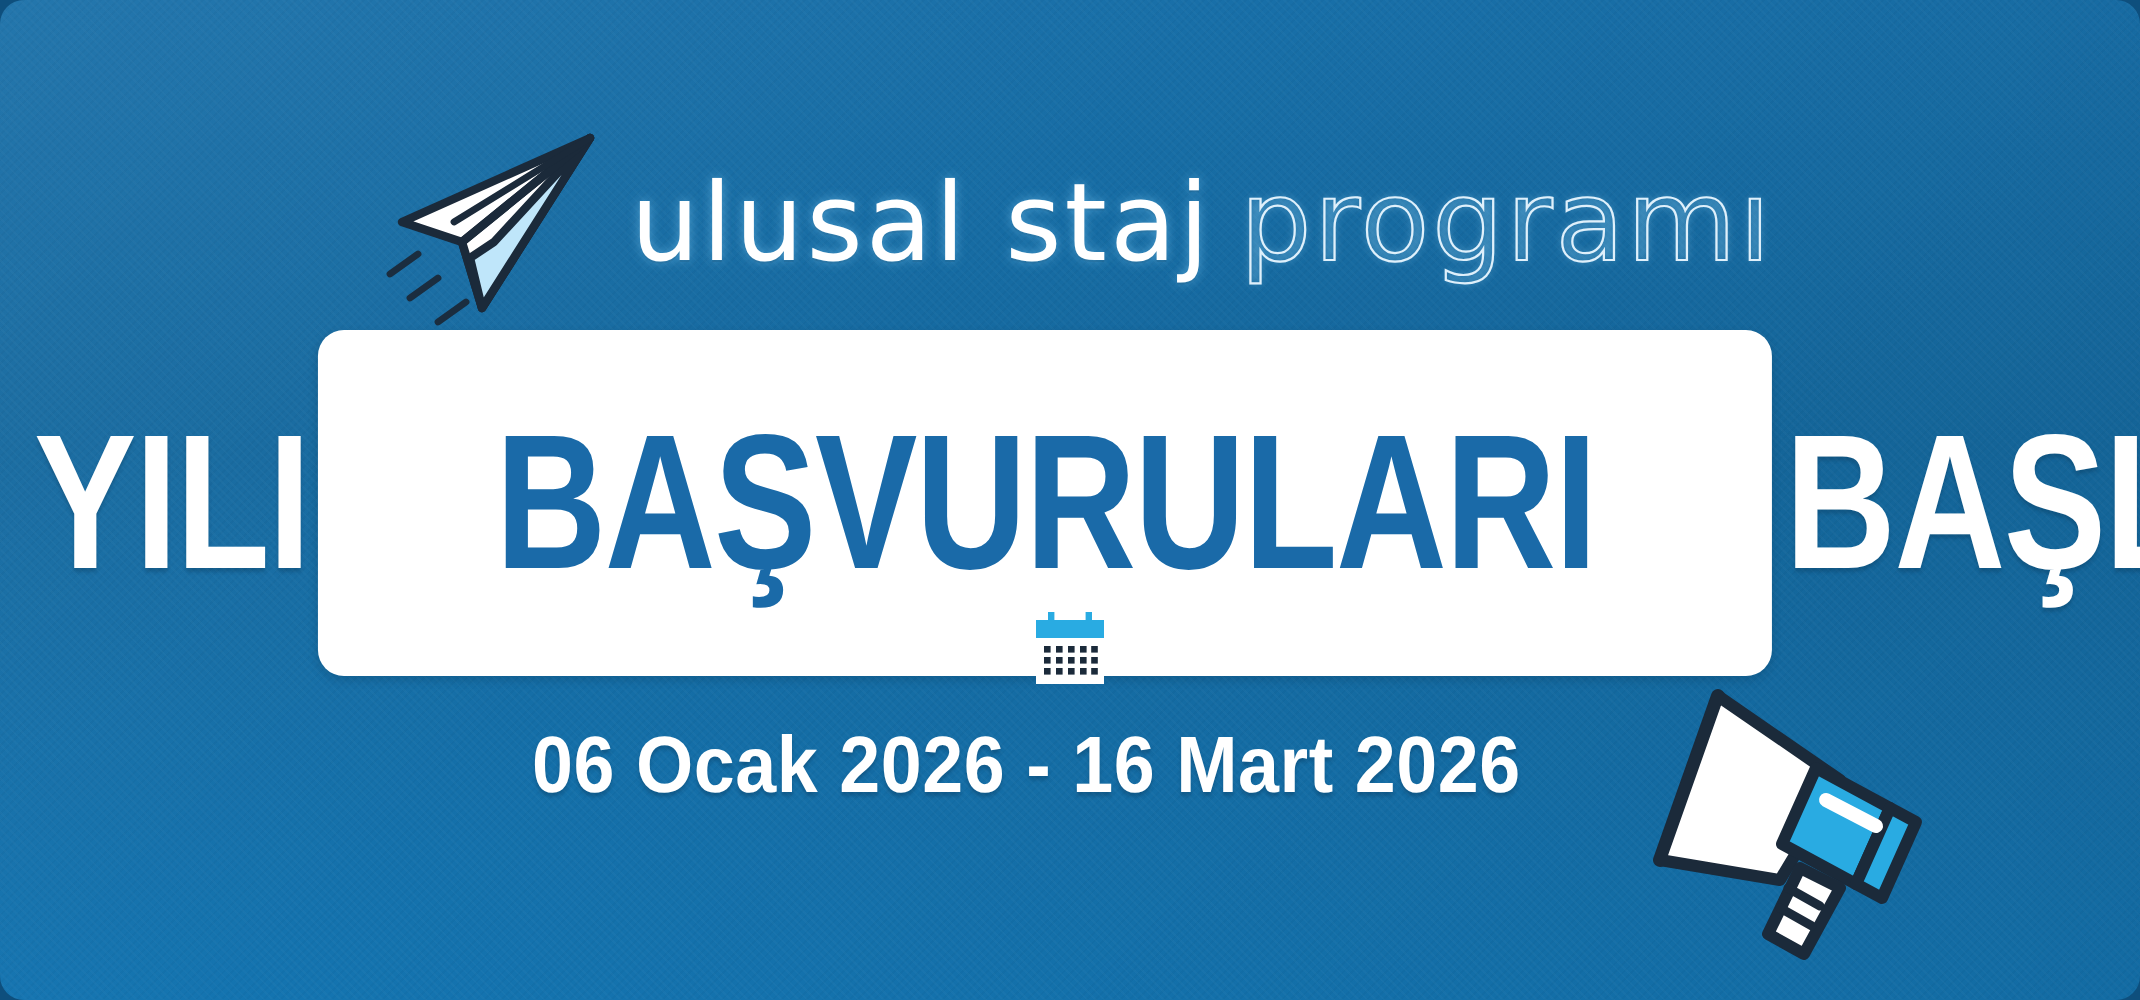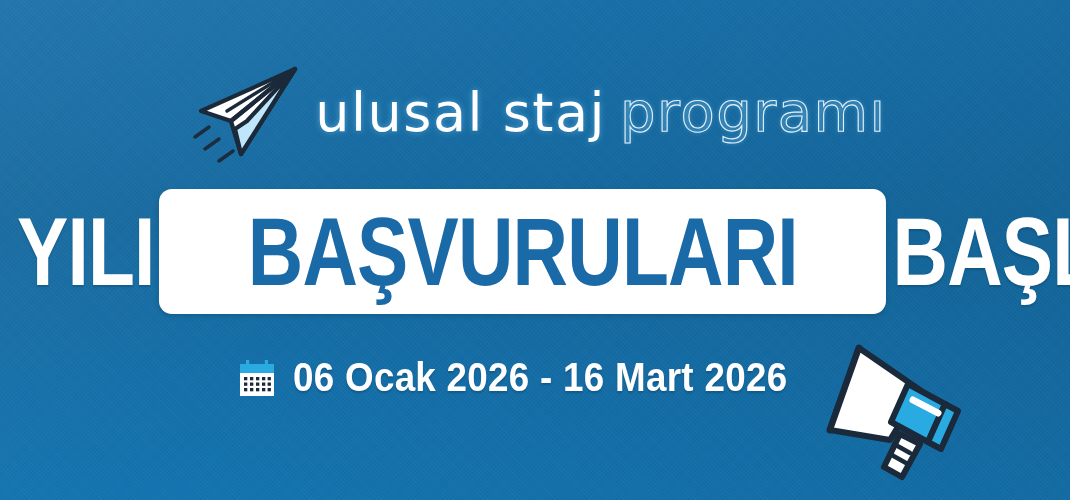--- a/index.html
+++ b/index.html
@@ -16,20 +16,21 @@
 
   .banner {
     position: relative;
     width: 1070px;
     height: 500px;
     overflow: hidden;
     background: #1572ad;
     background-image:
       linear-gradient(135deg, rgba(255,255,255,0.05) 0%, rgba(0,0,0,0.00) 40%, rgba(0,0,0,0.07) 100%),
       linear-gradient(0deg, #1474b0 0%, #15699f 55%, #186fa8 100%);
+    border-radius: 12px;
   }
   
   .banner::after {
     content: "";
     position: absolute;
     inset: 0;
     pointer-events: none;
     background-image:
       repeating-linear-gradient(45deg, rgba(255,255,255,0.022) 0 1px, rgba(0,0,0,0) 1px 3px),
       repeating-linear-gradient(-45deg, rgba(0,0,0,0.022) 0 1px, rgba(0,0,0,0) 1px 3px);
@@ -103,43 +104,44 @@
     color: #ffffff;
     text-shadow: 0 2px 2px rgba(6,45,75,0.28);
   }
   .headline-left  { margin-right: -26px; }
   .headline-right { margin-left: -26px; }
 
   .headline-box {
     display: inline-flex;
     align-items: center;
     justify-content: center;
-    height: 125px;
+    height: 173px;
     padding: 0 20px;
     background: #ffffff;
     border-radius: 13px;
     box-shadow: 0 2px 5px rgba(5,40,68,0.22);
   }
   .headline-box .headline-part {
     color: #1a6aa8;
     text-shadow: none;
   }
 
   
   .date-row {
     position: absolute;
     left: 0;
     right: 0;
     top: 348px;
     height: 58px;
     display: flex;
     align-items: center;
-    justify-content: center;
+    justify-content: flex-end;
     gap: 18px;
     z-index: 3;
+    flex-direction: column;
   }
   .calendar-icon {
     width: 36px;
     height: 38px;
     flex: 0 0 auto;
     margin-top: 2px;
   }
   .date-text {
     font-family: "Liberation Sans Narrow", "Liberation Sans", sans-serif;
     font-size: 40px;

